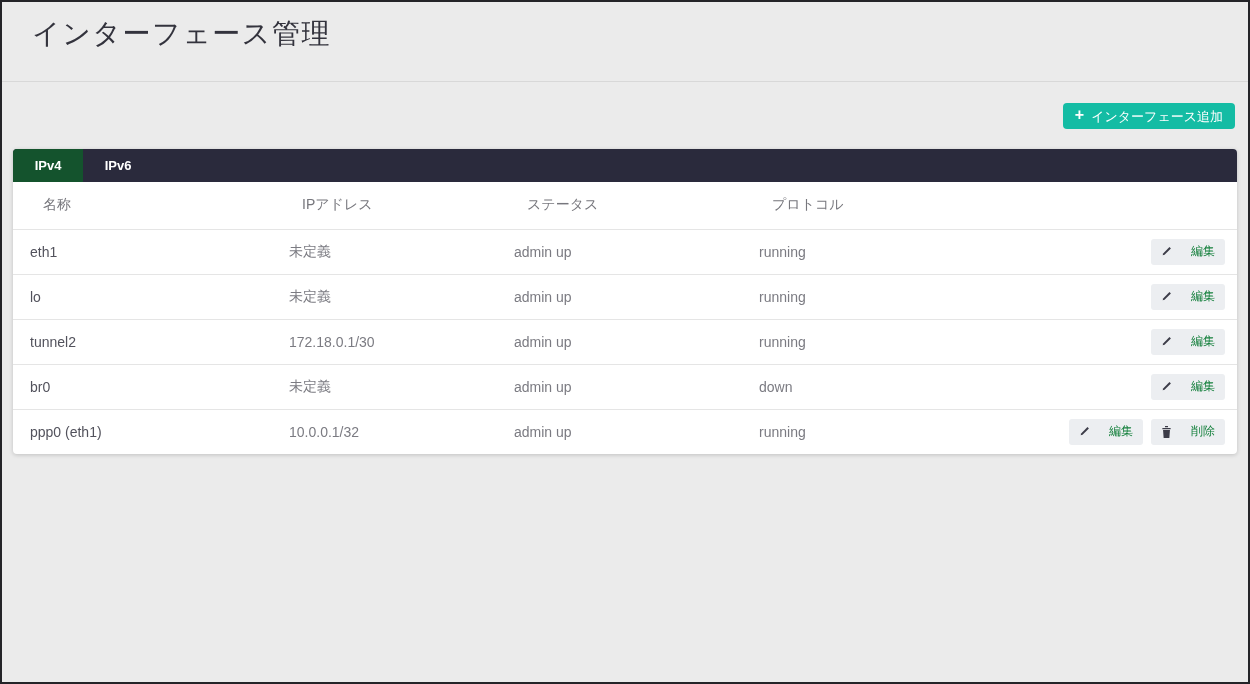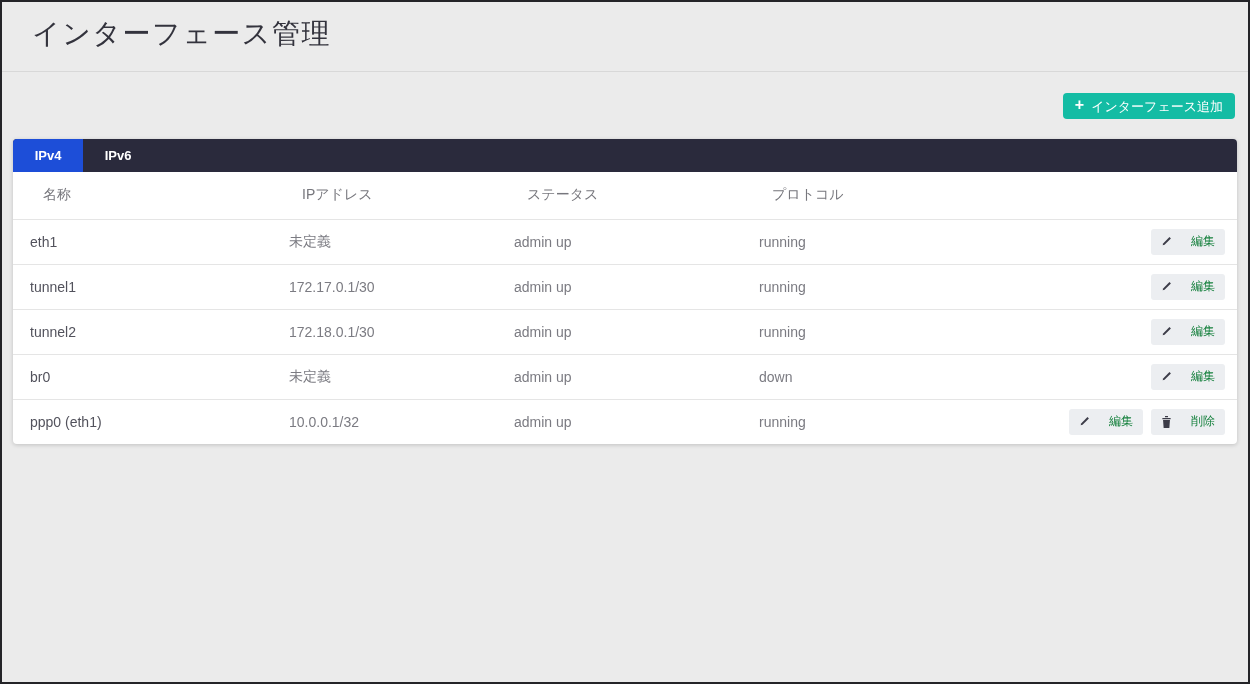--- a/index.html
+++ b/index.html
@@ -5,21 +5,21 @@
   * { box-sizing: border-box; }
   html, body { margin: 0; padding: 0; }
   body {
     width: 1250px; height: 684px;
     background: #ebebeb;
     border: 2px solid #242428;
     overflow: hidden;
     font-family: "Liberation Sans", "DejaVu Sans", sans-serif;
   }
   .page-header {
-    height: 70px;
+    height: 80px;
     padding: 13px 0 0 30px;
     border-bottom: 1px solid #d8d8d8;
   }
   .page-header h1 {
     margin: 0;
     font-size: 28px;
     font-weight: 400;
     color: #33333d;
     letter-spacing: 1.5px;
   }
@@ -60,21 +60,21 @@
   .tab {
     width: 70px;
     display: flex;
     align-items: center;
     justify-content: center;
     color: #ffffff;
     font-size: 13px;
     font-weight: 700;
     cursor: pointer;
   }
-  .tab.active { background: #1d4ed8; }
+  .tab.active { background: #14532d; }
   table {
     width: 100%;
     border-collapse: collapse;
     font-size: 14px;
     table-layout: fixed;
   }
   thead th {
     text-align: left;
     font-weight: 400;
     color: #77777d;
@@ -158,22 +158,22 @@
           <td class="c-actions"><button class="row-btn">
               <span>
                 <svg width="11" height="11" viewBox="0 0 16 16">
                   <path d="M12.3 1.6 14.4 3.7 5.2 12.9 2.4 13.6 3.1 10.8Z" fill="#3c3c48"></path>
                 </svg>
               </span>
               <span>編集</span>
             </button></td>
         </tr>
         <tr>
-          <td class="c-name">tunnel1</td>
-          <td class="c-ip">172.17.0.1/30</td>
+          <td class="c-name">lo</td>
+          <td class="c-ip">未定義</td>
           <td class="c-status">admin up</td>
           <td class="c-protocol">running</td>
           <td class="c-actions"><button class="row-btn">
               <span>
                 <svg width="11" height="11" viewBox="0 0 16 16">
                   <path d="M12.3 1.6 14.4 3.7 5.2 12.9 2.4 13.6 3.1 10.8Z" fill="#3c3c48"></path>
                 </svg>
               </span>
               <span>編集</span>
             </button></td>

